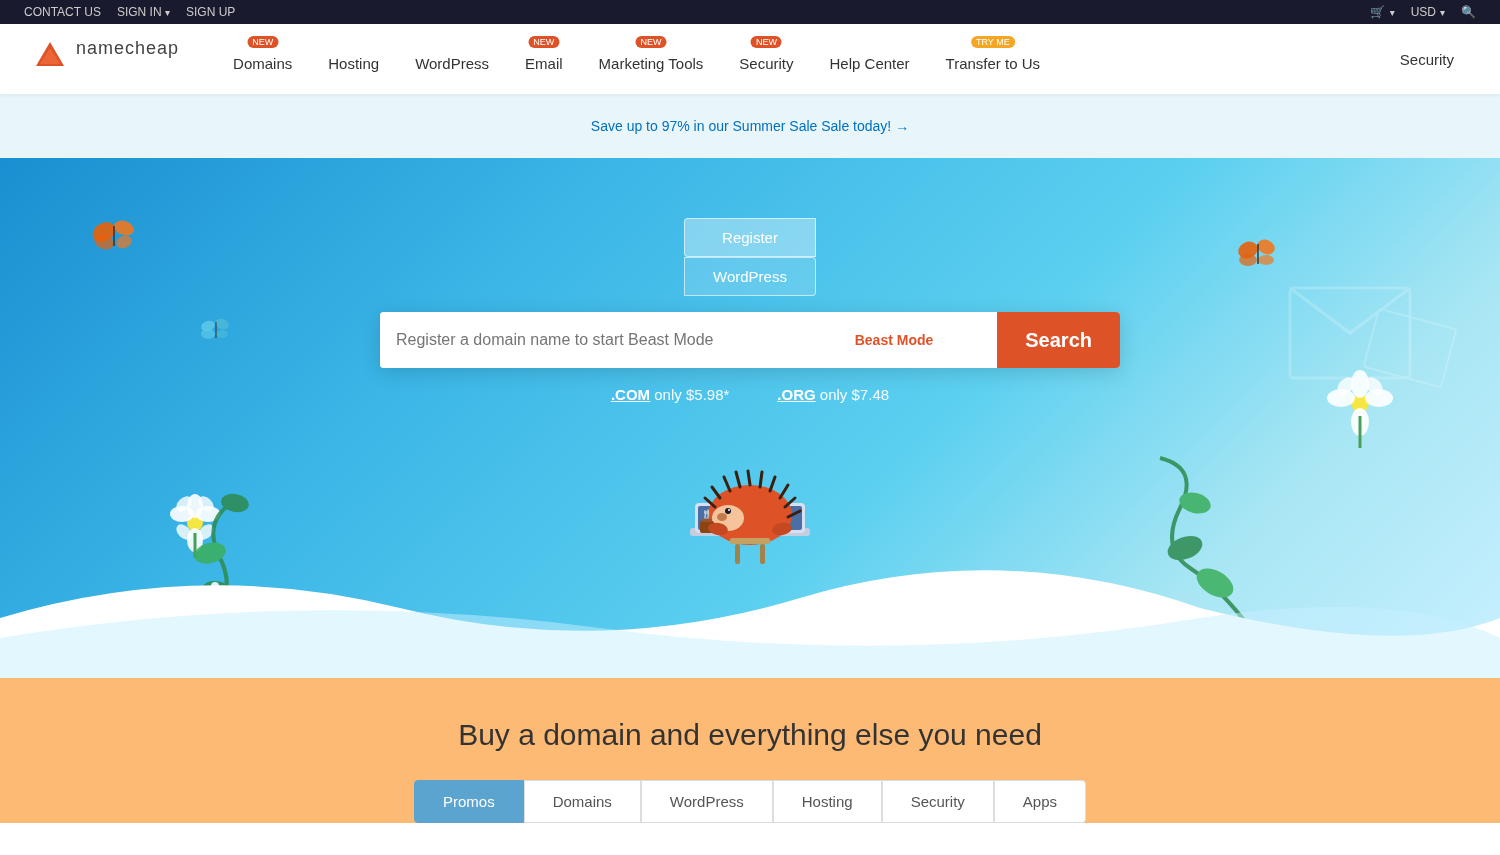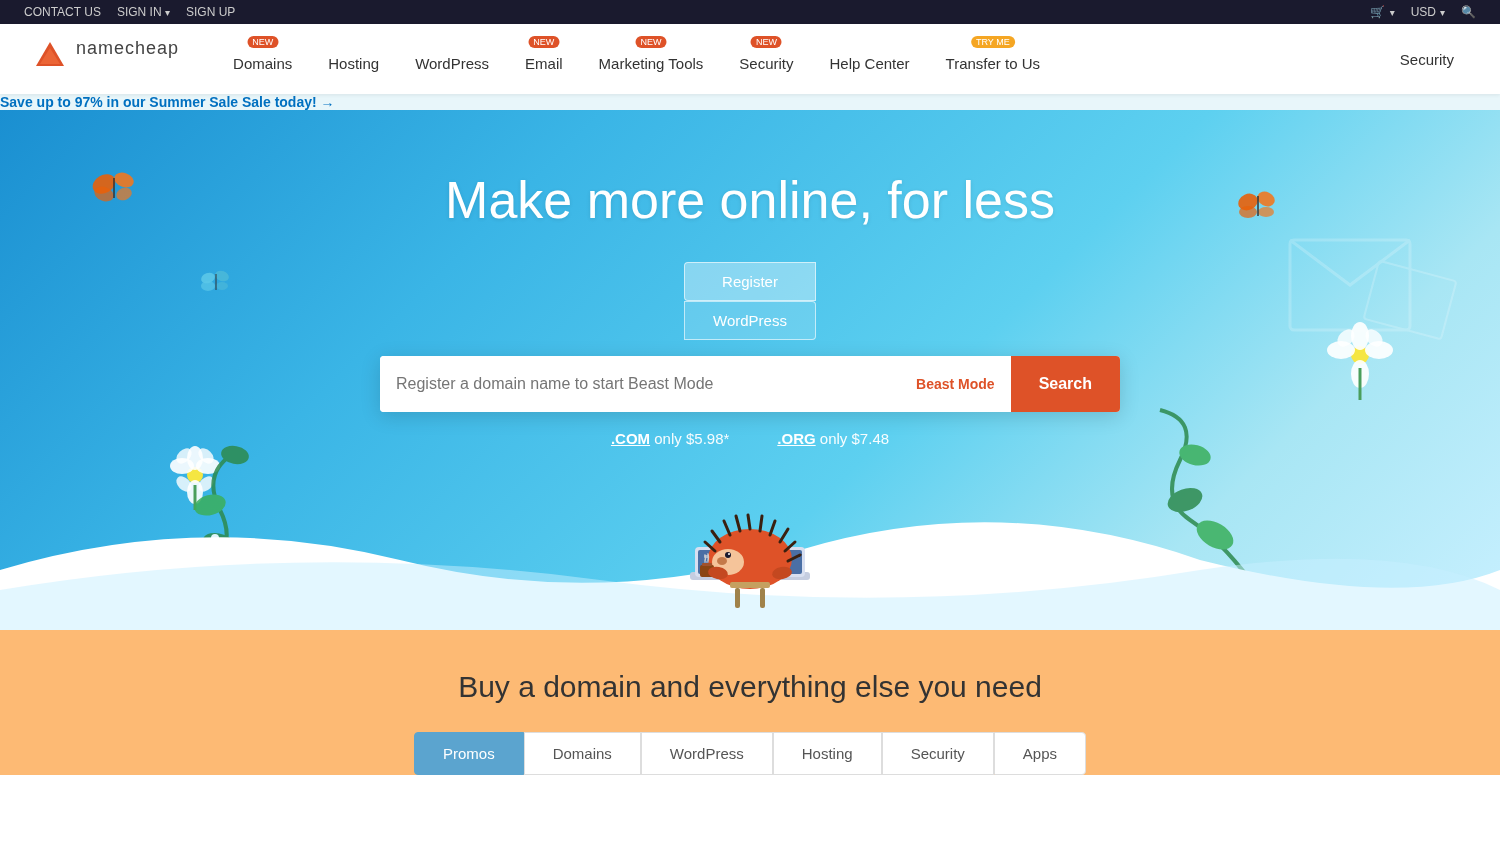--- a/index.html
+++ b/index.html
@@ -62,24 +62,23 @@
       text-transform: uppercase;
       white-space: nowrap;
     }
     .nav-badge.tryme { background: #f5a623; }
     .nav-item-text { margin-top: 8px; }
     .nav-account { margin-left: auto; font-size: 15px; color: #333; cursor: pointer; }
 
     
     .promo-banner {
       background: #e8f6fa;
-      text-align: left;
-      padding: 0;
+      text-align: center;
+      padding: 24px;
       font-size: 14px;
-      font-weight: bold;
     }
     .promo-banner a { color: #0070c0; text-decoration: none; }
 
     
     .hero {
       position: relative;
       min-height: 520px;
       overflow: hidden;
       background: linear-gradient(135deg, #1a8fd1 0%, #3ab5e6 30%, #5dd0f0 60%, #a8e6f4 80%, #c8f0ff 100%);
       display: flex;
@@ -141,20 +140,21 @@
       display: flex;
       align-items: center;
       width: 740px;
       max-width: 90vw;
       background: #fff;
       border-radius: 4px;
       overflow: hidden;
       box-shadow: 0 4px 20px rgba(0,0,0,0.15);
       position: relative;
       z-index: 2;
+      gap: 48px;
     }
     .search-input {
       flex: 1;
       border: none;
       outline: none;
       padding: 0 16px;
       font-size: 16px;
       color: #555;
       height: 56px;
     }
@@ -167,21 +167,21 @@
       white-space: nowrap;
       border: none;
       background: transparent;
     }
     .search-btn {
       background: #de5228;
       color: #fff;
       border: none;
       padding: 0 28px;
       height: 56px;
-      font-size: 16px;
+      font-size: 20px;
       font-weight: 600;
       cursor: pointer;
       transition: background 0.2s;
     }
 
     
     .price-hints {
       display: flex;
       gap: 48px;
       margin-top: 18px;
@@ -360,21 +360,20 @@
     <ellipse cx="30" cy="22" rx="8" ry="5" fill="#f07820" opacity="0.7"></ellipse>
     <line x1="22" y1="6" x2="22" y2="26" stroke="#333" stroke-width="1.5"></line>
   </svg>
 
   <svg class="deco" style="right:40px;top:100px;width:180px;height:160px;opacity:0.2;" viewBox="0 0 180 160">
     <rect x="10" y="30" width="120" height="90" rx="4" fill="none" stroke="#fff" stroke-width="3"></rect>
     <polyline points="10,30 70,75 130,30" fill="none" stroke="#fff" stroke-width="3"></polyline>
     <rect x="90" y="60" width="80" height="60" rx="3" fill="none" stroke="#fff" stroke-width="2" transform="rotate(15 130 90)"></rect>
   </svg>
 
-  <h1 class="hero-title">Make more online, for less</h1>
 
   <div class="search-tabs">
     <button class="search-tab active">Register</button>
     <button class="search-tab">WordPress</button>
   </div>
 
   <div class="search-bar-wrap">
     <input class="search-input" type="text" placeholder="Register a domain name to start Beast Mode" style="">
     <button class="beast-mode-btn">Beast Mode</button>
     <button class="search-btn">Search</button>

